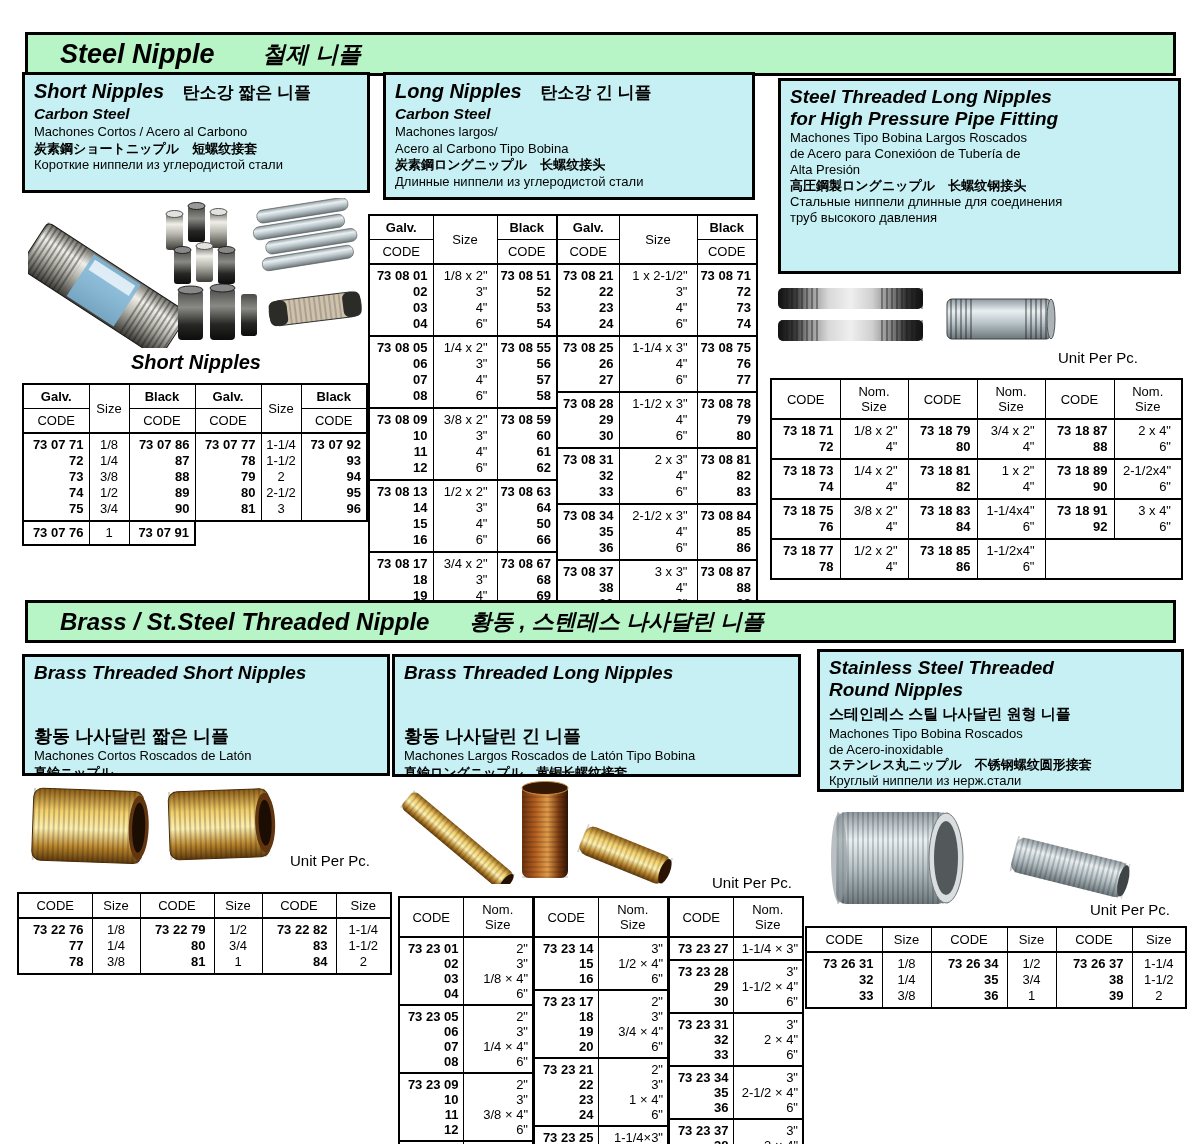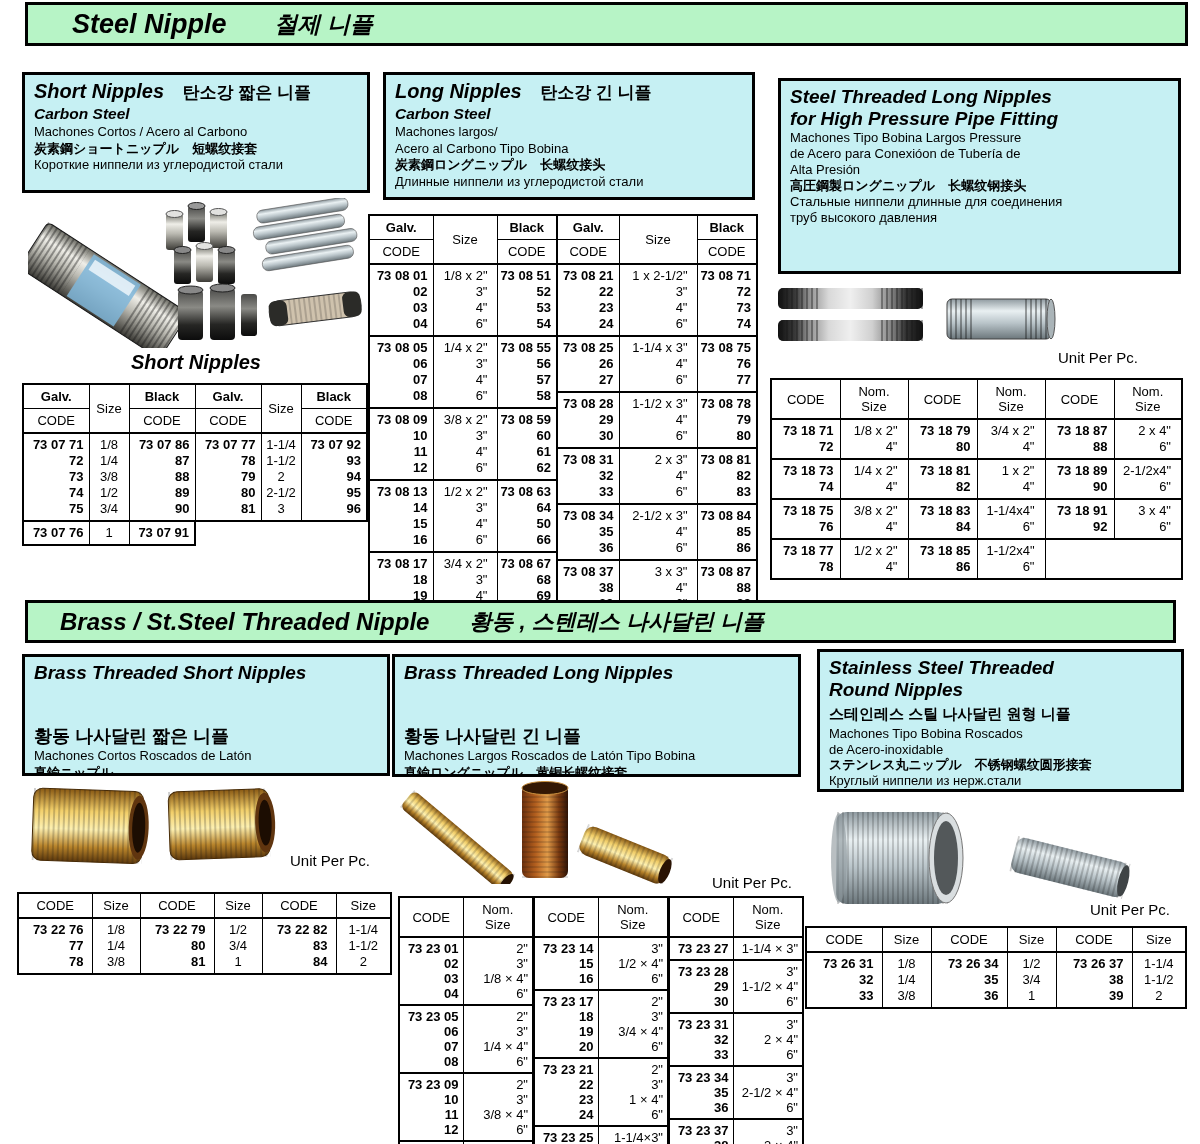--- a/index.html
+++ b/index.html
@@ -2,21 +2,21 @@
 <html style="--banner-bg: #b7f4c6; --box-bg: #c6f0f3;"><head>
 <meta charset="utf-8">
 <style>
   html,body{margin:0;padding:0;background:#fff;}
   .page{position:relative;width:1200px;height:1144px;background:#fff;overflow:hidden;
         font-family:"Liberation Sans","DejaVu Sans",sans-serif;color:#000;}
 
   
   .banner{position:absolute;left:25px;width:1145px;background:var(--banner-bg,#b7f4c6);
           border:3px solid #000;display:flex;align-items:center;}
-  #banner-top{top:2px;height:38px;padding-left:12px;}
+  #banner-top{top:32px;height:38px;}
   #banner-mid{top:600px;height:37px;}
   .banner .b-en{font-weight:bold;font-style:italic;font-size:27px;margin-left:32px;white-space:pre;}
   .banner .b-ko{font-weight:bold;font-style:italic;font-size:23px;margin-left:48px;white-space:pre;}
   #banner-mid .b-en{font-size:24px;}
   #banner-mid .b-ko{font-size:22px;margin-left:40px;}
 
   
   .infobox{position:absolute;background:var(--box-bg,#c6f0f3);border:3px solid #000;
            padding:5px 9px;box-sizing:border-box;overflow:hidden;}
   #box-short {left:22px; top:72px; width:348px;height:121px;}
@@ -216,21 +216,21 @@
     <div class="ib-sub">Carbon Steel</div>
     <div class="ib-line">Machones largos/</div>
     <div class="ib-line">Acero al Carbono Tipo Bobina</div>
     <div class="ib-line cjk">炭素鋼ロングニップル　长螺纹接头</div>
     <div class="ib-line">Длинные ниппели из углеродистой стали</div>
   </div>
 
   <div class="infobox" id="box-sthr">
     <div class="t-line">Steel Threaded Long Nipples</div>
     <div class="t-line">for High Pressure Pipe Fitting</div>
-    <div class="ib-line">Machones Tipo Bobina Largos Pressure</div>
+    <div class="ib-line">Machones Tipo Bobina Largos Roscados</div>
     <div class="ib-line">de Acero para Conexióon de Tubería de</div>
     <div class="ib-line">Alta Presión</div>
     <div class="ib-line cjk">高圧鋼製ロングニップル　长螺纹钢接头</div>
     <div class="ib-line">Стальные ниппели длинные для соединения</div>
     <div class="ib-line">труб высокого давления</div>
   </div>
 
   <div class="photo" id="photo-short">
     <svg width="340" height="150" viewBox="0 0 340 150">
       <g transform="translate(20,24) rotate(33)">

